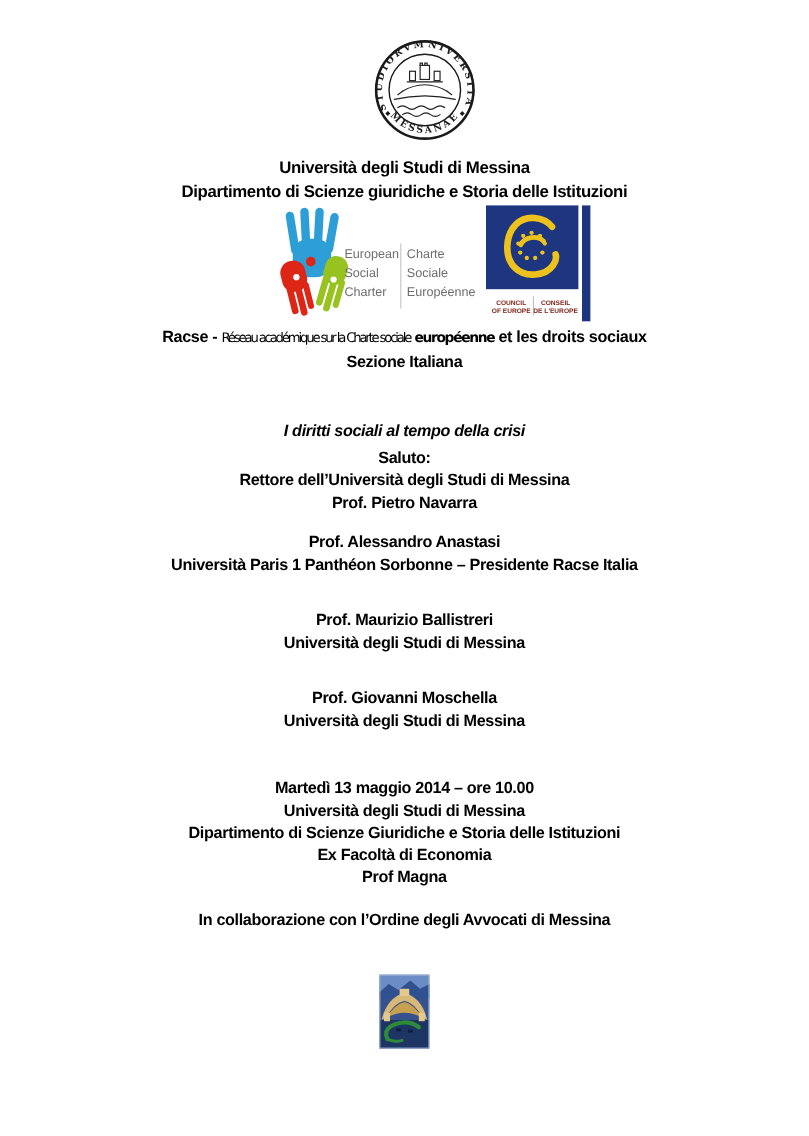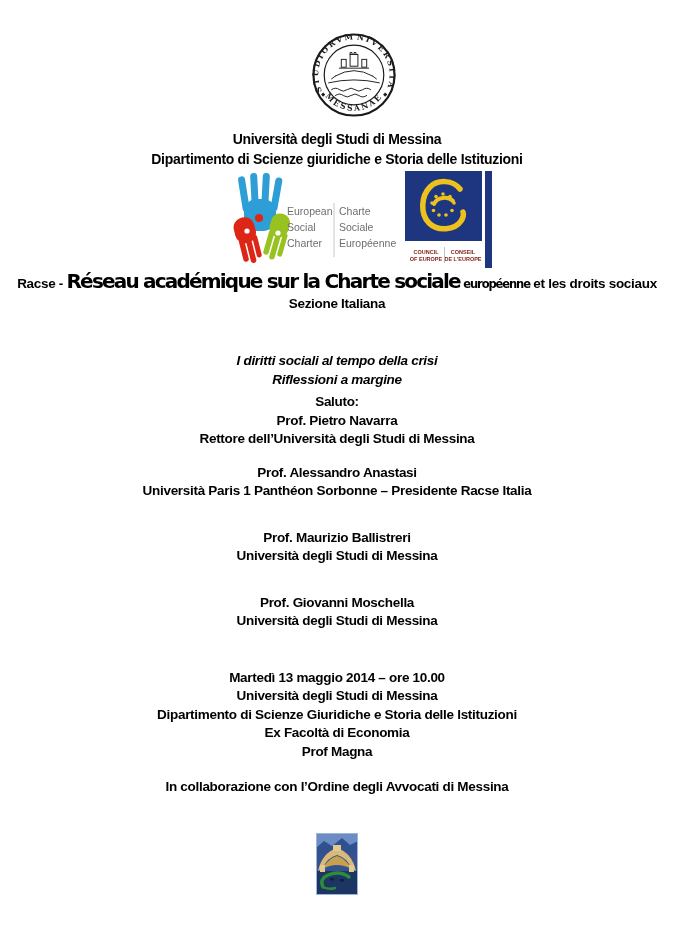--- a/index.html
+++ b/index.html
@@ -27,21 +27,21 @@
   .logos-row {
     position:relative; left:28px;
     margin-top:2px; height:97px;
     display:flex; justify-content:center; align-items:flex-start; gap:5px;
   }
   .esc-text { font-family:"Liberation Sans", sans-serif; font-weight:normal; font-size:10.5px; fill:#6e6e6e; }
   .coe-text { font-family:"Liberation Sans", sans-serif; font-weight:bold; font-size:5.5px; fill:#7d1d12; }
 
   
   .racse-block { margin-top:3px; font-size:13.5px; line-height:20px; letter-spacing:-0.3px; }
-  .stencil { font-weight:700; font-size:20px; letter-spacing:-1.8px; font-family:"DejaVu Sans", sans-serif; }
+  .stencil { font-weight:400; font-size:11px; letter-spacing:-1.8px; font-family:"DejaVu Sans", sans-serif; }
   .stencil-small { font-weight:900; font-size:11.5px; letter-spacing:-1.1px; font-family:"DejaVu Sans", sans-serif; }
 
   
   .line { font-size:13.5px; line-height:18.5px; letter-spacing:-0.3px; }
   .italic { font-style:italic; }
   .seminar   { margin-top:38px; }
   .saluto    { margin-top:4px; }
   .interventi{ margin-top:15px; }
   .speaker-b { margin-top:28px; }
   .event     { margin-top:38px; }
@@ -162,27 +162,26 @@
       </svg>
     </div>
 
     <div class="racse-block">
       <div><span>Racse - </span><span class="stencil">Réseau académique sur la Charte sociale</span> <span class="stencil-small">européenne</span><span> et les droits sociaux</span></div>
       <div>Sezione Italiana</div>
     </div>
 
     <div class="seminar">
       <div class="line italic">I diritti sociali al tempo della crisi</div>
-      <div class="line italic">Riflessioni a margine</div>
     </div>
 
     <div class="saluto">
       <div class="line">Saluto:</div>
+      <div class="line">Rettore dell’Università degli Studi di Messina</div>
       <div class="line">Prof. Pietro Navarra</div>
-      <div class="line">Rettore dell’Università degli Studi di Messina</div>
     </div>
 
     <div class="interventi">
       <div class="line">Prof. Alessandro Anastasi</div>
       <div class="line">Università Paris 1 Panthéon Sorbonne – Presidente Racse Italia</div>
     </div>
 
     <div class="speaker-b">
       <div class="line">Prof. Maurizio Ballistreri</div>
       <div class="line">Università degli Studi di Messina</div>

